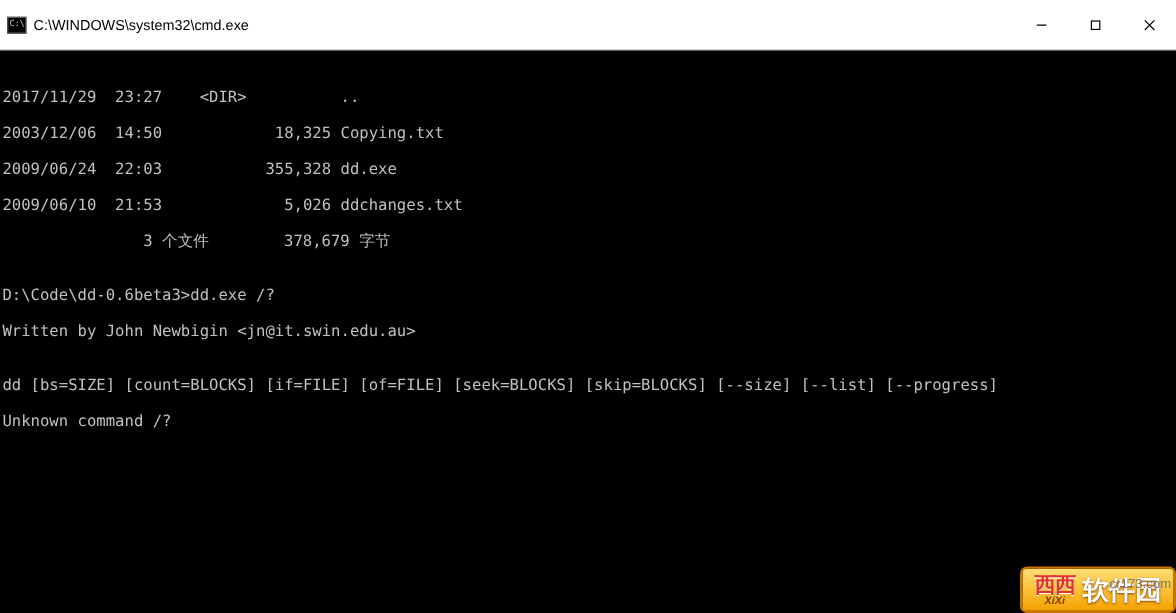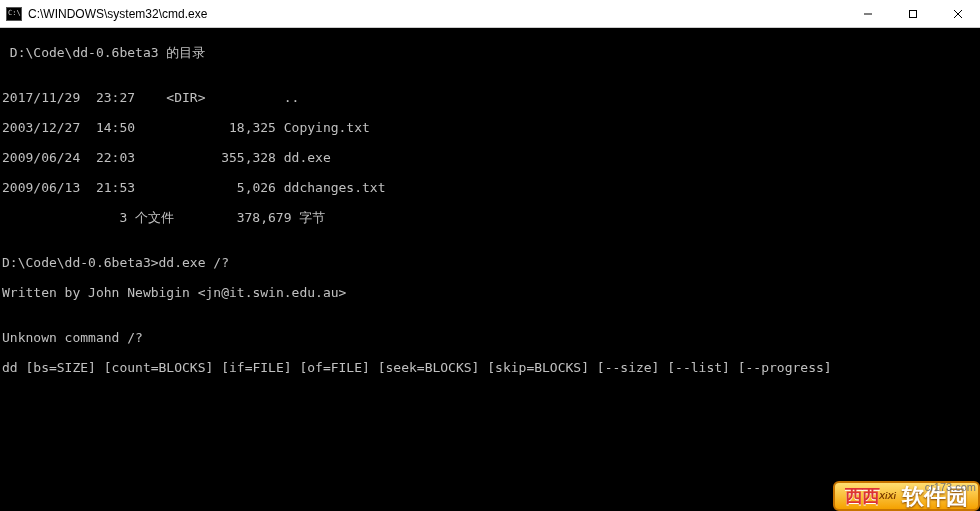--- a/index.html
+++ b/index.html
@@ -1,32 +1,32 @@
 <!DOCTYPE html>
 <html><head>
 <meta charset="utf-8">
 <style>
   * { box-sizing: border-box; margin: 0; padding: 0; }
   html, body { width: 980px; height: 511px; background: #000; font-family: "Segoe UI", Tahoma, sans-serif; overflow: hidden; }
   .window { width: 980px; height: 511px; background: #fff; display: flex; flex-direction: column; }
-  .titlebar { height: 28px; background: #ffffff; display: flex; align-items: center; justify-content: space-between; border-bottom: 1px solid #ccc; }
+  .titlebar { height: 42px; background: #ffffff; display: flex; align-items: center; justify-content: space-between; border-bottom: 1px solid #ccc; }
   .titlebar-left { display: flex; align-items: center; padding-left: 6px; }
   .titlebar-icon { width: 16px; height: 14px; background: #000; border: 1px solid #555; display: inline-block; margin-right: 6px; position: relative; }
   .titlebar-icon::after { content: "C:\\"; color: #ccc; font-size: 7px; position: absolute; top: 1px; left: 1px; font-family: Consolas, monospace; }
   .titlebar-title { font-size: 12px; color: #000; }
   .titlebar-controls { display: flex; height: 100%; }
   .tb-btn { width: 45px; height: 100%; display: flex; align-items: center; justify-content: center; font-size: 10px; color: #000; }
   .tb-btn svg { width: 10px; height: 10px; }
 
   .terminal { flex: 1; background: #000; color: #c0c0c0; font-family: "NSimSun","SimSun","Consolas","Lucida Console",monospace; font-size: 13px; line-height: 15px; padding: 2px 4px 2px 2px; white-space: pre; overflow: hidden; position: relative; }
   .terminal .line { white-space: pre; }
 
   .watermark { position: absolute; right: 0; bottom: 0; display: flex; align-items: flex-end; pointer-events: none; }
   .wm-badge { background: linear-gradient(180deg,#ffdf73,#f5a100); border: 2px solid #c77400; border-radius: 6px; padding: 4px 10px; color: #7a3c00; font-weight: 700; display: flex; align-items: center; gap: 6px; font-family: Arial, sans-serif; box-shadow: 0 2px 6px rgba(0,0,0,.5); }
-  .wm-logo { display: flex; flex-direction: row; align-items: center; line-height: 1; }
+  .wm-logo { display: flex; flex-direction: column; align-items: center; line-height: 1; }
   .wm-logo-top { font-size: 18px; color: #d33; text-shadow: 0 1px 0 #fff; letter-spacing: -1px; }
   .wm-logo-sub { font-size: 9px; color: #7a3c00; font-style: italic; }
   .wm-main { font-size: 22px; color: #fff; text-shadow: 0 1px 2px #7a3c00; }
   .wm-domain { position: absolute; right: 4px; bottom: 16px; color: #777; font-size: 11px; font-family: Arial, sans-serif; }
 </style>
 </head>
 <body>
 
 <div class="window">
 
@@ -49,33 +49,32 @@
       <div class="tb-btn close" title="Close">
         <svg viewBox="0 0 10 10">
             <line x1="1" y1="1" x2="9" y2="9" stroke="currentColor" stroke-width="1"></line>
             <line x1="9" y1="1" x2="1" y2="9" stroke="currentColor" stroke-width="1"></line>
           </svg>
       </div>
     </div>
   </div>
 
   <div class="terminal">
-<div class="line"> D:\Code\dd-0.6beta3 的目录</div>
 <div class="line"></div>
 <div class="line">2017/11/29  23:27    &lt;DIR&gt;          ..</div>
-<div class="line">2003/12/27  14:50            18,325 Copying.txt</div>
+<div class="line">2003/12/06  14:50            18,325 Copying.txt</div>
 <div class="line">2009/06/24  22:03           355,328 dd.exe</div>
-<div class="line">2009/06/13  21:53             5,026 ddchanges.txt</div>
+<div class="line">2009/06/10  21:53             5,026 ddchanges.txt</div>
 <div class="line">               3 个文件        378,679 字节</div>
 <div class="line"></div>
 <div class="line">D:\Code\dd-0.6beta3&gt;dd.exe /?</div>
 <div class="line">Written by John Newbigin &lt;jn@it.swin.edu.au&gt;</div>
 <div class="line"></div>
+<div class="line">dd [bs=SIZE] [count=BLOCKS] [if=FILE] [of=FILE] [seek=BLOCKS] [skip=BLOCKS] [--size] [--list] [--progress]</div>
 <div class="line">Unknown command /?</div>
-<div class="line">dd [bs=SIZE] [count=BLOCKS] [if=FILE] [of=FILE] [seek=BLOCKS] [skip=BLOCKS] [--size] [--list] [--progress]</div>
 
 
 
 
 
 
 
 <div class="line"></div>
 
 

